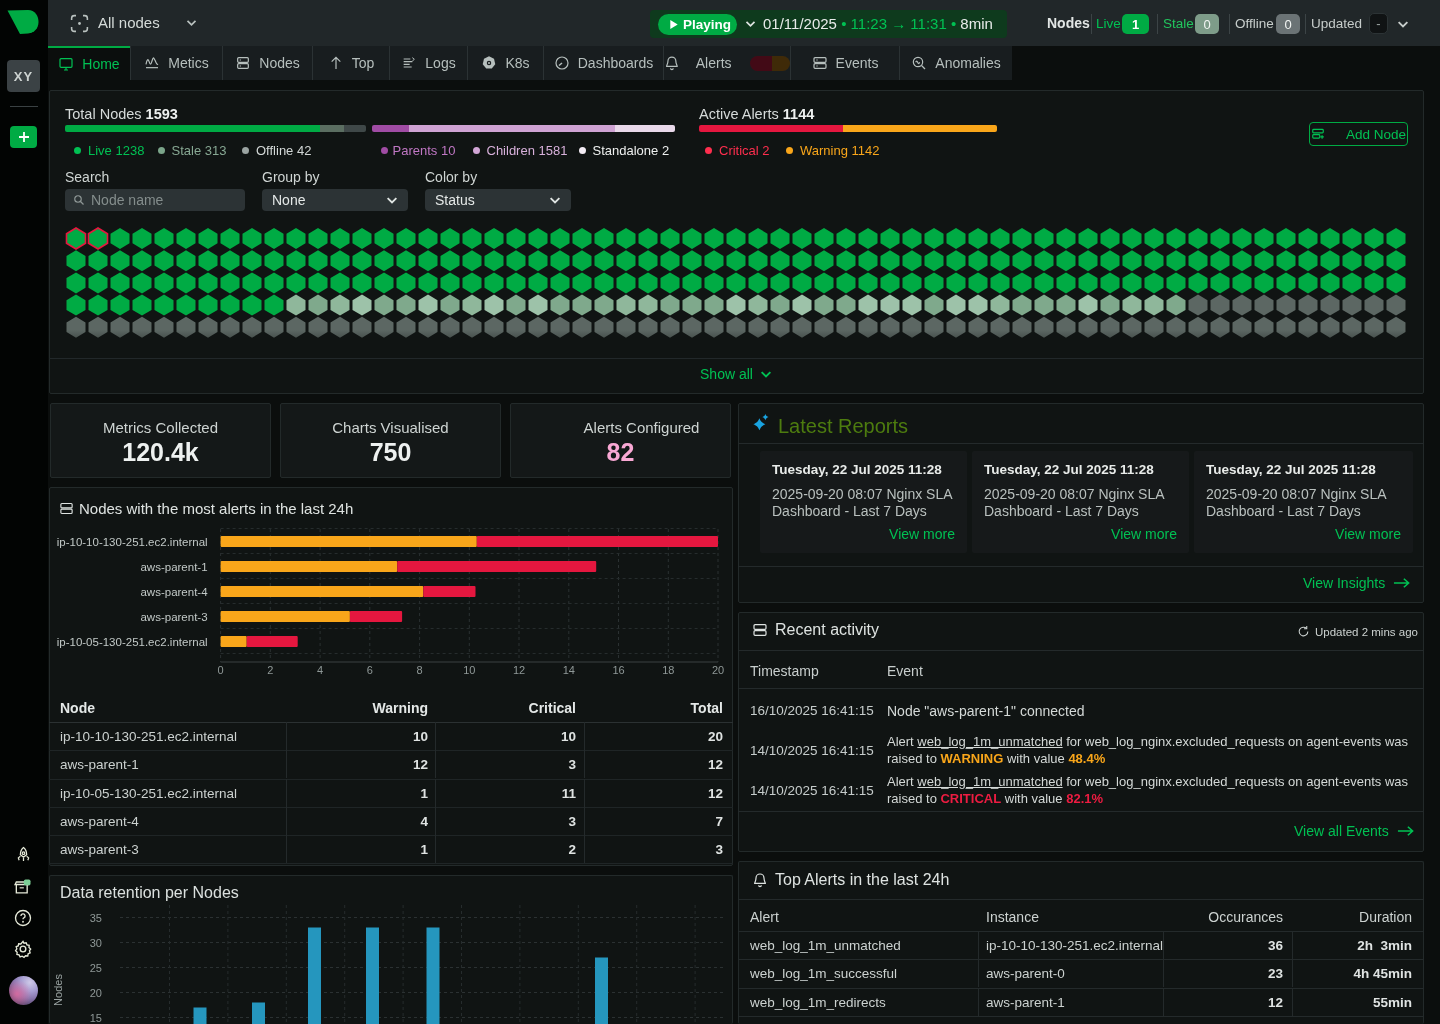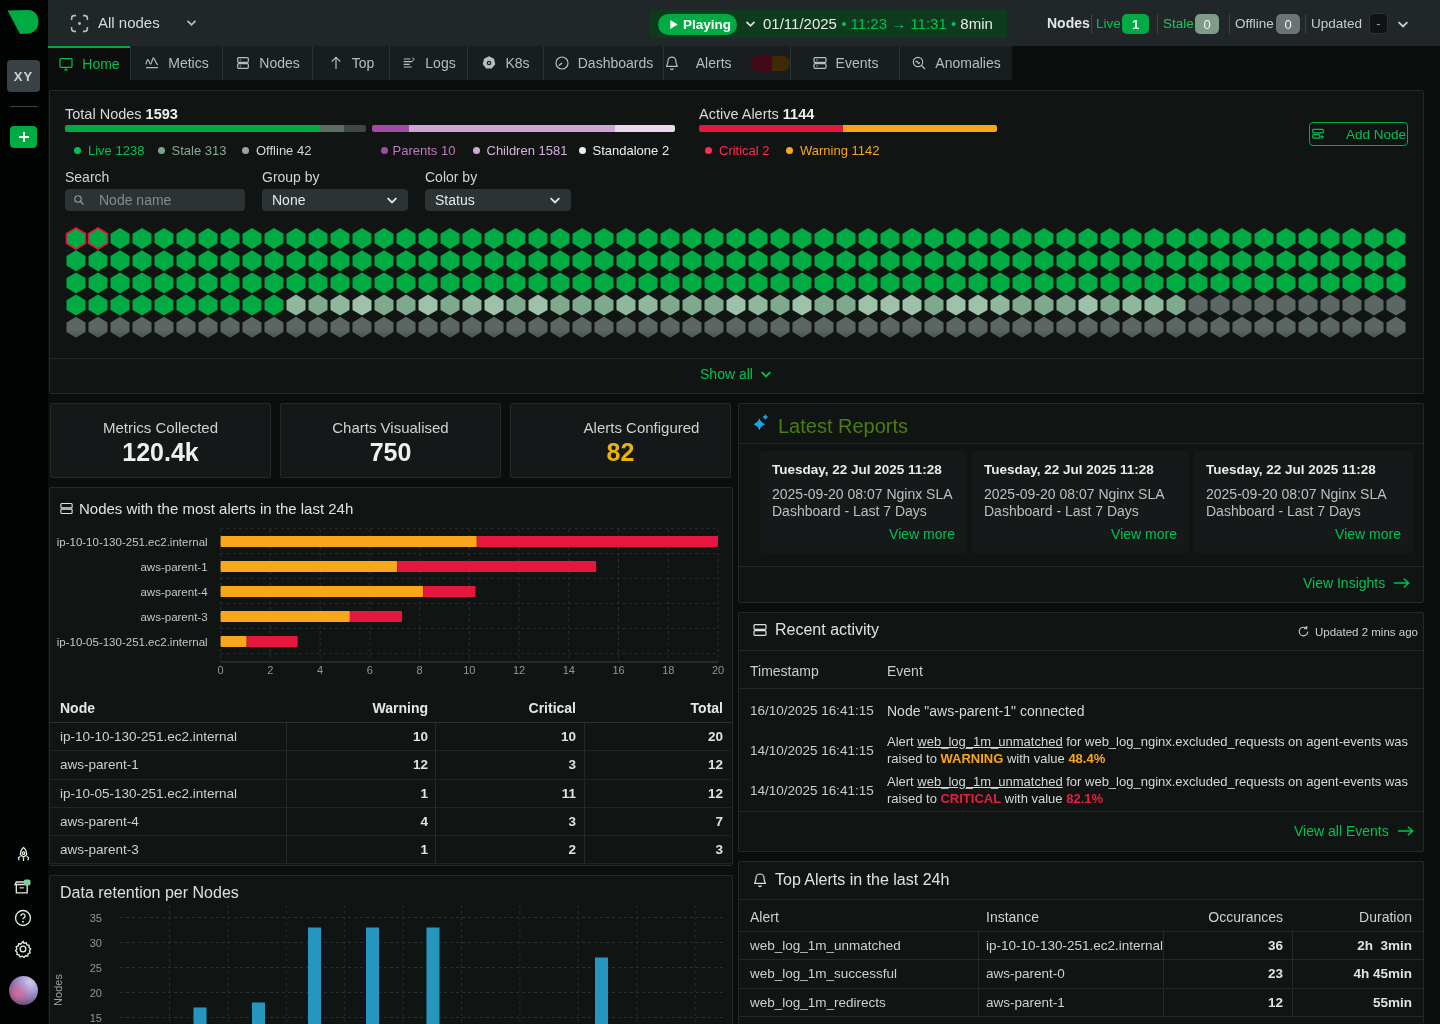--- a/index.html
+++ b/index.html
@@ -213,21 +213,21 @@
       <rect x="3" y="4" width="18" height="6" rx="1.5"></rect>
       <rect x="3" y="13" width="12" height="6" rx="1.5"></rect>
       <path d="M19 14v6M16 17h6"></path>
     </svg>
   <span style="font-size:13.5px;color:#00c153">Add Node</span>
 </div>
 
 <div class="abs" style="left:65px;top:169px;font-size:14px;color:#cfd5d3">Search</div>
 <div class="abs" style="left:262px;top:169px;font-size:14px;color:#cfd5d3">Group by</div>
 <div class="abs" style="left:425px;top:169px;font-size:14px;color:#cfd5d3">Color by</div>
-<div class="abs" style="left:65px;top:189px;width:180px;height:22px;background:#2c3335;border-radius:4px;display:flex;align-items:center;padding:0 8px;gap:14px">
+<div class="abs" style="left:65px;top:189px;width:180px;height:22px;background:#2c3335;border-radius:4px;display:flex;align-items:center;padding:0 8px;gap:6px">
   <svg width="12" height="12" viewBox="0 0 24 24" fill="none" stroke="#8d9695" stroke-width="2.4">
       <circle cx="10" cy="10" r="6.5"></circle>
       <path d="M15 15l6 6"></path>
     </svg>
   <span style="font-size:14px;color:#848d8c">Node name</span>
 </div>
 <div class="abs" style="left:262px;top:189px;width:146px;height:22px;background:#2c3335;border-radius:4px;display:flex;align-items:center;justify-content:space-between;padding:0 10px">
   <span style="font-size:14px;color:#e4e8e7">None</span>
   <svg width="12" height="9" viewBox="0 0 11 8" fill="none" stroke="#dfe4e2" stroke-width="1.7">
       <path d="M1.5 1.8L5.5 5.8L9.5 1.8"></path>
@@ -264,21 +264,21 @@
 </div>
 
 <div class="card" style="left:50px;top:403px;width:221px;height:75px;background:#141818"></div>
 <div class="card" style="left:280px;top:403px;width:221px;height:75px;background:#141818"></div>
 <div class="card" style="left:510px;top:403px;width:221px;height:75px;background:#141818"></div>
 <div class="abs" style="left:50px;top:419px;width:221px;text-align:center;font-size:15px;color:#ced4d2">Metrics Collected</div>
 <div class="abs" style="left:50px;top:438px;width:221px;text-align:center;font-size:25px;font-weight:bold;color:#eef1f0">120.4k</div>
 <div class="abs" style="left:280px;top:419px;width:221px;text-align:center;font-size:15px;color:#ced4d2">Charts Visualised</div>
 <div class="abs" style="left:280px;top:438px;width:221px;text-align:center;font-size:25px;font-weight:bold;color:#eef1f0">750</div>
 <div class="abs" style="left:510px;top:419px;width:263px;text-align:center;font-size:15px;color:#ced4d2">Alerts Configured</div>
-<div class="abs" style="left:510px;top:438px;width:221px;text-align:center;font-size:25px;font-weight:bold;color:#eab308">82</div>
+<div class="abs" style="left:510px;top:438px;width:221px;text-align:center;font-size:25px;font-weight:bold;color:#f9a8d4">82</div>
 
 <div class="card" style="left:49px;top:487px;width:684px;height:379px"></div>
 <svg class="abs" style="left:59px;top:501px" width="15" height="15" viewBox="0 0 24 24" fill="none" stroke="#dee3e1" stroke-width="1.8">
     <rect x="3" y="4" width="18" height="7" rx="1.5"></rect>
     <rect x="3" y="13" width="18" height="7" rx="1.5"></rect>
   </svg>
 <div class="abs" style="left:79px;top:500px;font-size:15px;color:#dee3e1">Nodes with the most alerts in the last 24h</div>
 <svg class="abs" style="left:48px;top:487px" width="685" height="200" viewBox="0 0 685 200">
     <line x1="172.6" y1="42" x2="172.6" y2="175" stroke="#2b3132" stroke-width="1" stroke-dasharray="3,3"></line>
     <line x1="222.3" y1="42" x2="222.3" y2="175" stroke="#2b3132" stroke-width="1" stroke-dasharray="3,3"></line>

